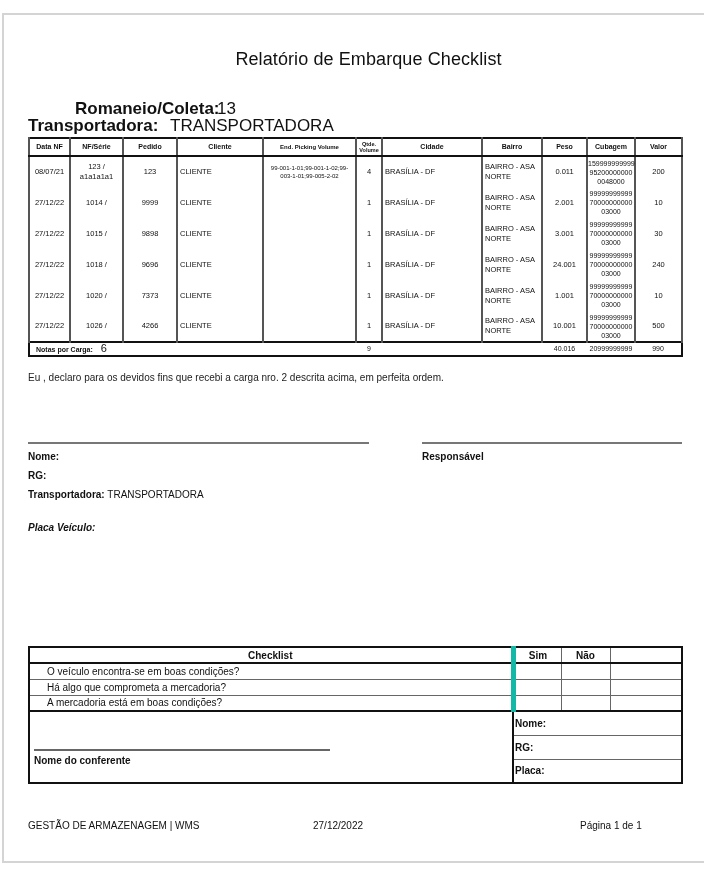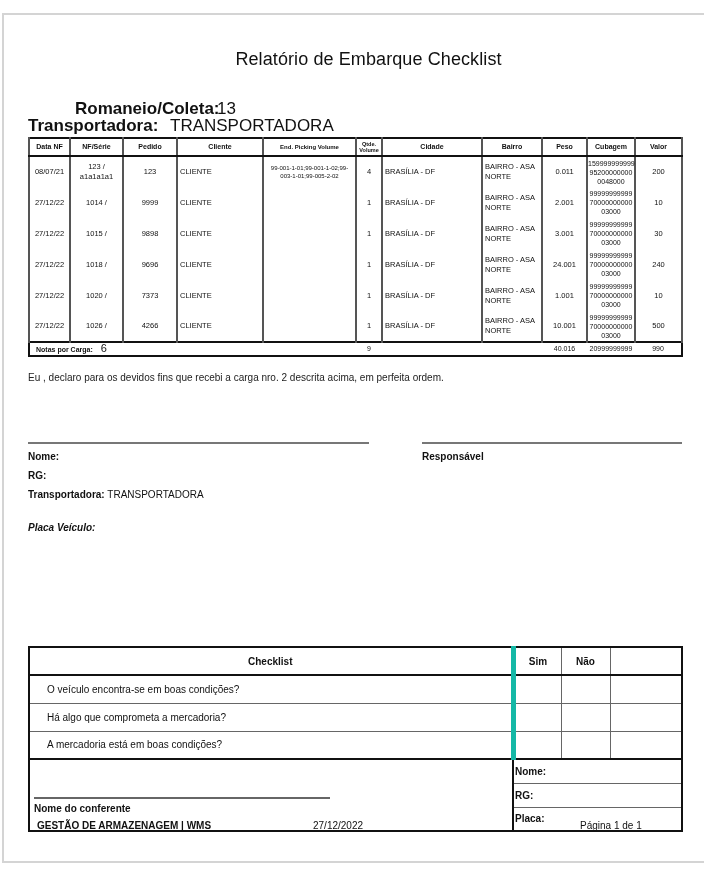--- a/index.html
+++ b/index.html
@@ -59,32 +59,32 @@
   .f-rg { top: 470px; }
   .f-transp { top: 489px; }
   .f-placa { top: 522px; font-style: italic; }
   .f-resp { position: absolute; left: 422px; top: 451px; font-size: 10px; font-weight: bold; }
 
   
   .checklist {
     position: absolute; left: 28px; top: 646px; width: 653px;
     border: 2px solid #111; table-layout: fixed;
   }
-  .checklist td, .checklist th { font-size: 10px; height: 28px; border: 1px solid #666; }
+  .checklist td, .checklist th { font-size: 10px; height: 16px; border: 1px solid #666; }
   .checklist th { font-weight: bold; text-align: center; border-bottom: 2px solid #111; }
   .checklist td.q { text-align: left; padding-left: 17px; }
   .checklist .vsep { border-left: 5px solid #14b8a6; }
   .checklist tr.sig td { height: 24px; }
   .checklist td.conf { position: relative; vertical-align: top; border-right: 2px solid #111; padding-left: 44px; }
   .conf-line { position: absolute; left: 4px; top: 37px; width: 296px; height: 2px; background: #666; }
   .conf-label { position: absolute; left: 4px; top: 43px; font-weight: bold; font-size: 10px; }
   .checklist td.kv { font-weight: bold; text-align: left; padding-left: 1px; }
 
   .footer { position: absolute; top: 820px; font-size: 10px; }
-  .footer-left { left: 37px; font-weight: bold; }
+  .footer-left { left: 28px; font-weight: normal; }
   .footer-mid { left: 313px; }
   .footer-right { left: 580px; }
 </style>
 </head>
 <body>
 
 <div class="page"></div>
 
 <div class="title">Relatório de Embarque Checklist</div>
 

